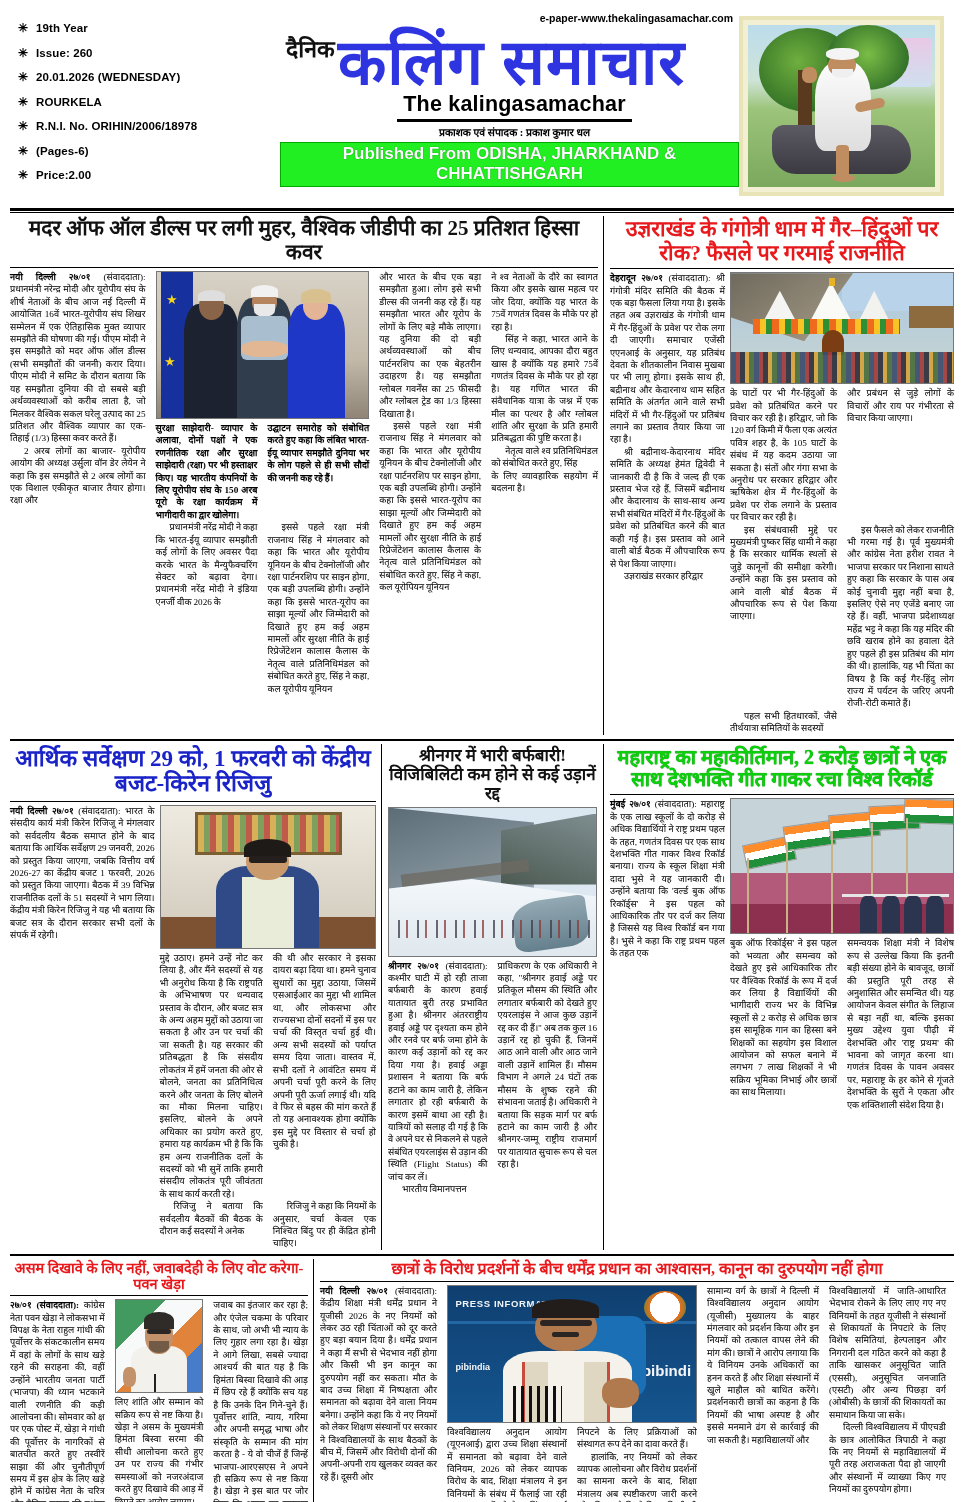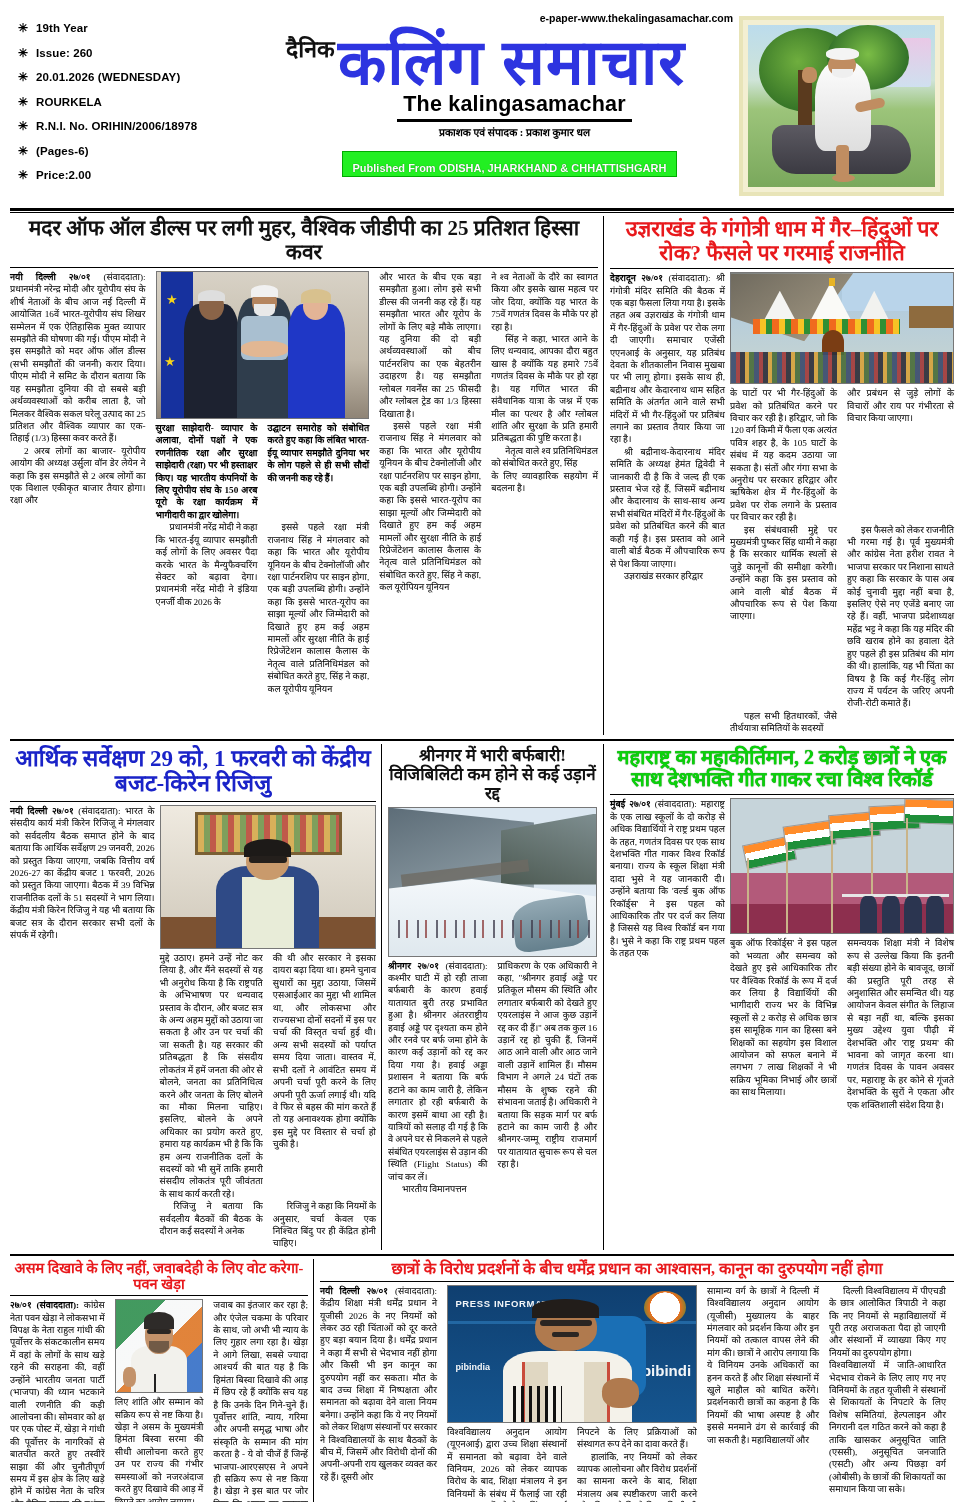--- a/index.html
+++ b/index.html
@@ -23,22 +23,22 @@
   .dainik{position:absolute;left:36px;top:24px;font-size:23px;font-weight:bold;color:#111;
           font-family:"Liberation Serif",serif;}
   .logo-main{font-family:"Liberation Sans",sans-serif;font-weight:bold;color:#2d34e0;
              font-size:63px;line-height:.98;letter-spacing:1px;margin:22px 0 0 34px;
              white-space:nowrap;}
   .logo-en{font-family:"Liberation Sans",sans-serif;font-weight:bold;font-size:21.5px;
            letter-spacing:.2px;margin-top:-2px;margin-left:40px;display:inline-block;
            border-bottom:3px solid #000;padding:0 6px 2px 6px;}
   .logo-sub{font-size:10.5px;margin-top:3px;margin-left:40px;font-weight:bold;}
   .pub-bar{display:inline-block;background:#22ef22;border:1px solid #0a0;color:#fff;
-           font-family:"Liberation Sans",sans-serif;font-weight:bold;font-size:11px;
-           padding:10px 10px 2px;margin-top:12px;margin-left:30px;
+           font-family:"Liberation Sans",sans-serif;font-weight:bold;font-size:17px;
+           padding:1px 10px 2px;margin-top:3px;margin-left:30px;
            text-shadow:0 0 1px #060;}
   .mh-right{width:215px;padding-top:8px;}
 
   
   .sai{width:205px;height:180px;border:4px solid #e8e4b8;box-sizing:border-box;
        background:#f3efd2;padding:5px;}
   .sai-in{width:100%;height:100%;position:relative;overflow:hidden;
     background:linear-gradient(#bcdcec 0%,#cfe4d8 34%,#9cc47a 52%,#7aa85c 100%);}
   .sai-tree{position:absolute;left:6%;top:2%;width:52%;height:52%;border-radius:50%;
     background:radial-gradient(circle at 40% 40%,#6fae3e,#2f6e24 70%);}
@@ -504,20 +504,20 @@
             <div class="col" style="width:50%;padding-left:5px;">
               <div class="just">निपटने के लिए प्रक्रियाओं को संस्थागत रूप देने का दावा करते हैं।</div>
               <div class="just" style="text-indent:14px;">हालांकि, नए नियमों को लेकर व्यापक आलोचना और विरोध प्रदर्शनों का सामना करने के बाद, शिक्षा मंत्रालय अब स्पष्टीकरण जारी करने को प्रतिबद्ध है कि ये नियम किसी भी तरह से मौजूदा आरक्षण व्यवस्था को कमजोर नहीं करेंगे।</div>
             </div>
           </div>
         </div>
 
         <div class="col just" style="width:122px;padding:0 5px;">सामान्य वर्ग के छात्रों ने दिल्ली में विश्वविद्यालय अनुदान आयोग (यूजीसी) मुख्यालय के बाहर मंगलवार को प्रदर्शन किया और इन नियमों को तत्काल वापस लेने की मांग की। छात्रों ने आरोप लगाया कि ये विनियम उनके अधिकारों का हनन करते हैं और शिक्षा संस्थानों में खुले माहौल को बाधित करेंगे। प्रदर्शनकारी छात्रों का कहना है कि नियमों की भाषा अस्पष्ट है और इससे मनमाने ढंग से कार्रवाई की जा सकती है। महाविद्यालयों और</div>
 
         <div class="col" style="width:122px;padding-left:5px;">
+          <div class="just">विश्वविद्यालयों में जाति-आधारित भेदभाव रोकने के लिए लाए गए नए विनियमों के तहत यूजीसी ने संस्थानों से शिकायतों के निपटारे के लिए विशेष समितियां, हेल्पलाइन और निगरानी दल गठित करने को कहा है ताकि खासकर अनुसूचित जाति (एससी), अनुसूचित जनजाति (एसटी) और अन्य पिछड़ा वर्ग (ओबीसी) के छात्रों की शिकायतों का समाधान किया जा सके।</div>
           <div class="just" style="text-indent:14px;">दिल्ली विश्वविद्यालय में पीएचडी के छात्र आलोकित त्रिपाठी ने कहा कि नए नियमों से महाविद्यालयों में पूरी तरह अराजकता पैदा हो जाएगी और संस्थानों में व्याख्या किए गए नियमों का दुरुपयोग होगा।</div>
-          <div class="just">विश्वविद्यालयों में जाति-आधारित भेदभाव रोकने के लिए लाए गए नए विनियमों के तहत यूजीसी ने संस्थानों से शिकायतों के निपटारे के लिए विशेष समितियां, हेल्पलाइन और निगरानी दल गठित करने को कहा है ताकि खासकर अनुसूचित जाति (एससी), अनुसूचित जनजाति (एसटी) और अन्य पिछड़ा वर्ग (ओबीसी) के छात्रों की शिकायतों का समाधान किया जा सके।</div>
         </div>
       </div>
     </div>
   </div>
 
 </div>
 
 </body></html>

